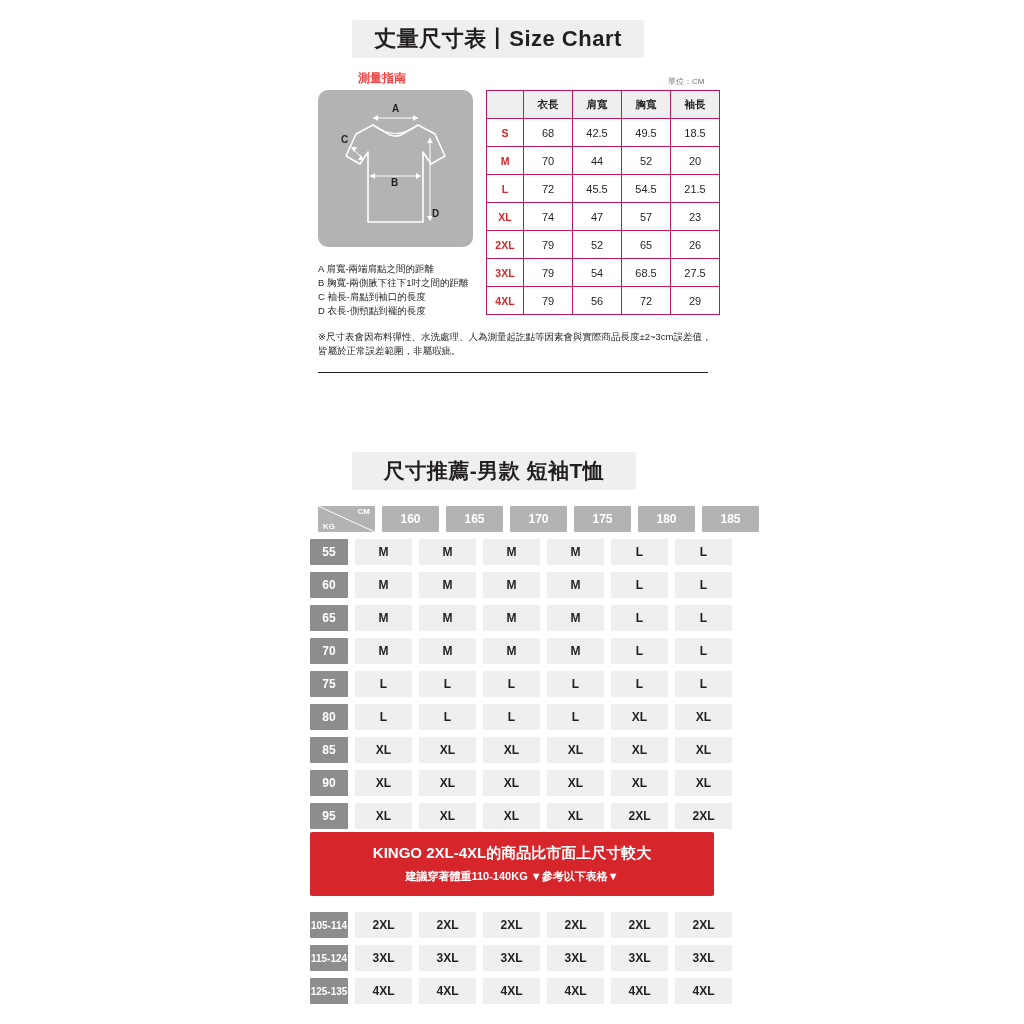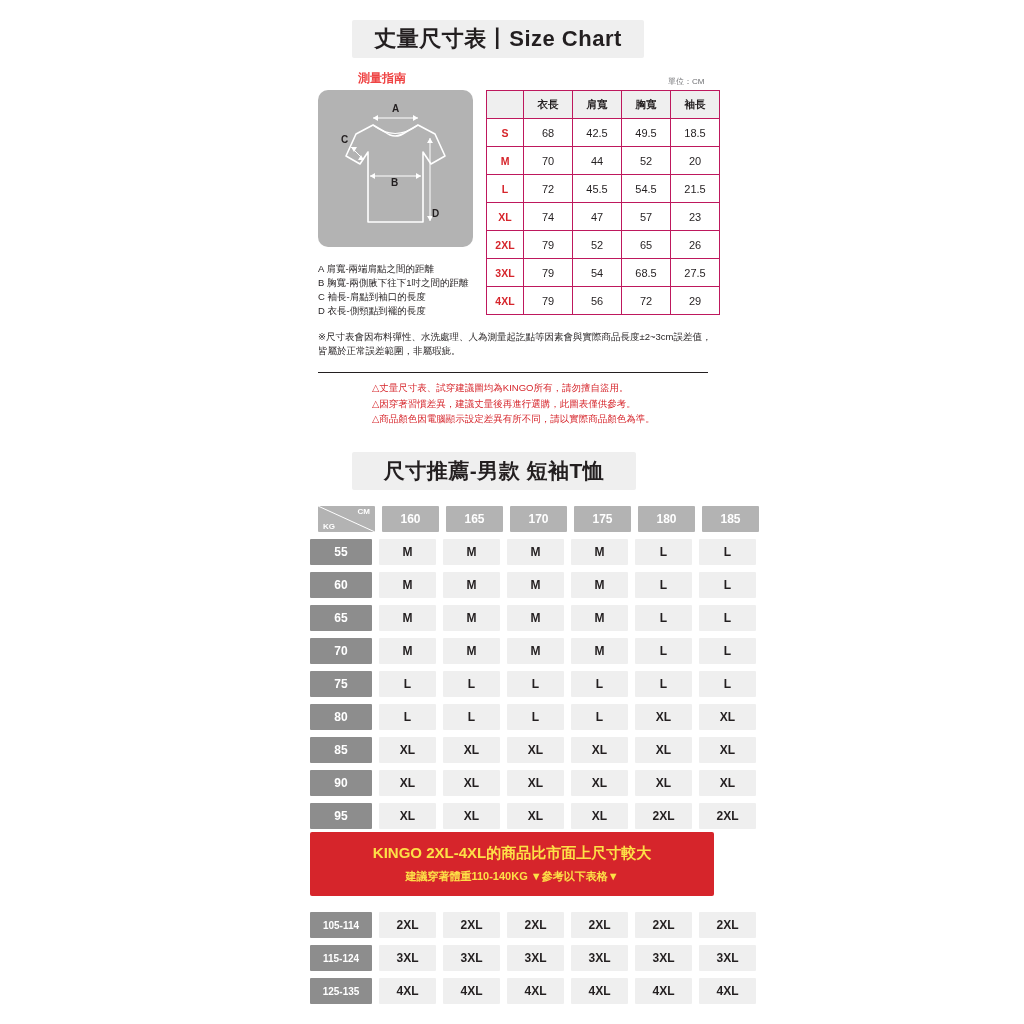--- a/index.html
+++ b/index.html
@@ -200,42 +200,42 @@
     bottom: 1px;
     font-size: 8px;
     font-weight: bold;
   }
   .corner-slash {
     position: absolute;
     left: 0; top: 0;
     width: 57px; height: 26px;
   }
   .cell.rowhead {
-    width: 62px;
+    width: 38px;
     background: #8d8d8d;
     color: #ffffff;
     font-weight: bold;
   }
   .cell.rowhead.small { font-size: 10px; }
   .cell.val {
     width: 57px;
     background: #efefef;
     color: #231f20;
     font-weight: bold;
   }
 
   
   #red-callout {
     position: absolute;
     left: 310px;
     top: 832px;
     width: 404px;
     height: 64px;
     background: #d6252b;
-    color: #fde047;
+    color: #ffffff;
     display: flex;
     flex-direction: column;
     align-items: center;
     justify-content: center;
     border-radius: 2px;
   }
   #callout-line1 { font-size: 15px; font-weight: bold; margin-bottom: 6px; }
   #callout-line2 { font-size: 11px; font-weight: bold; }
 
   #plus-grid {
@@ -286,25 +286,20 @@
 
   <div class="legend" id="legend-a">A 肩寬-兩端肩點之間的距離</div>
   <div class="legend" id="legend-b">B 胸寬-兩側腋下往下1吋之間的距離</div>
   <div class="legend" id="legend-c">C 袖長-肩點到袖口的長度</div>
   <div class="legend" id="legend-d">D 衣長-側頸點到襬的長度</div>
 
   <div id="note-asterisk">※尺寸表會因布料彈性、水洗處理、人為測量起訖點等因素會與實際商品長度±2~3cm誤差值，皆屬於正常誤差範圍，非屬瑕疵。</div>
 
   <div id="divider"></div>
 
-  <div id="red-notes">
-    <div>△丈量尺寸表、試穿建議圖均為KINGO所有，請勿擅自盜用。</div>
-    <div>△因穿著習慣差異，建議丈量後再進行選購，此圖表僅供參考。</div>
-    <div>△商品顏色因電腦顯示設定差異有所不同，請以實際商品顏色為準。</div>
-  </div>
 
   <table id="measure-table">
     <thead>
       <tr>
         <th class="corner"></th>
         <th>衣長</th>
         <th>肩寬</th>
         <th>胸寬</th>
         <th>袖長</th>
       </tr>

